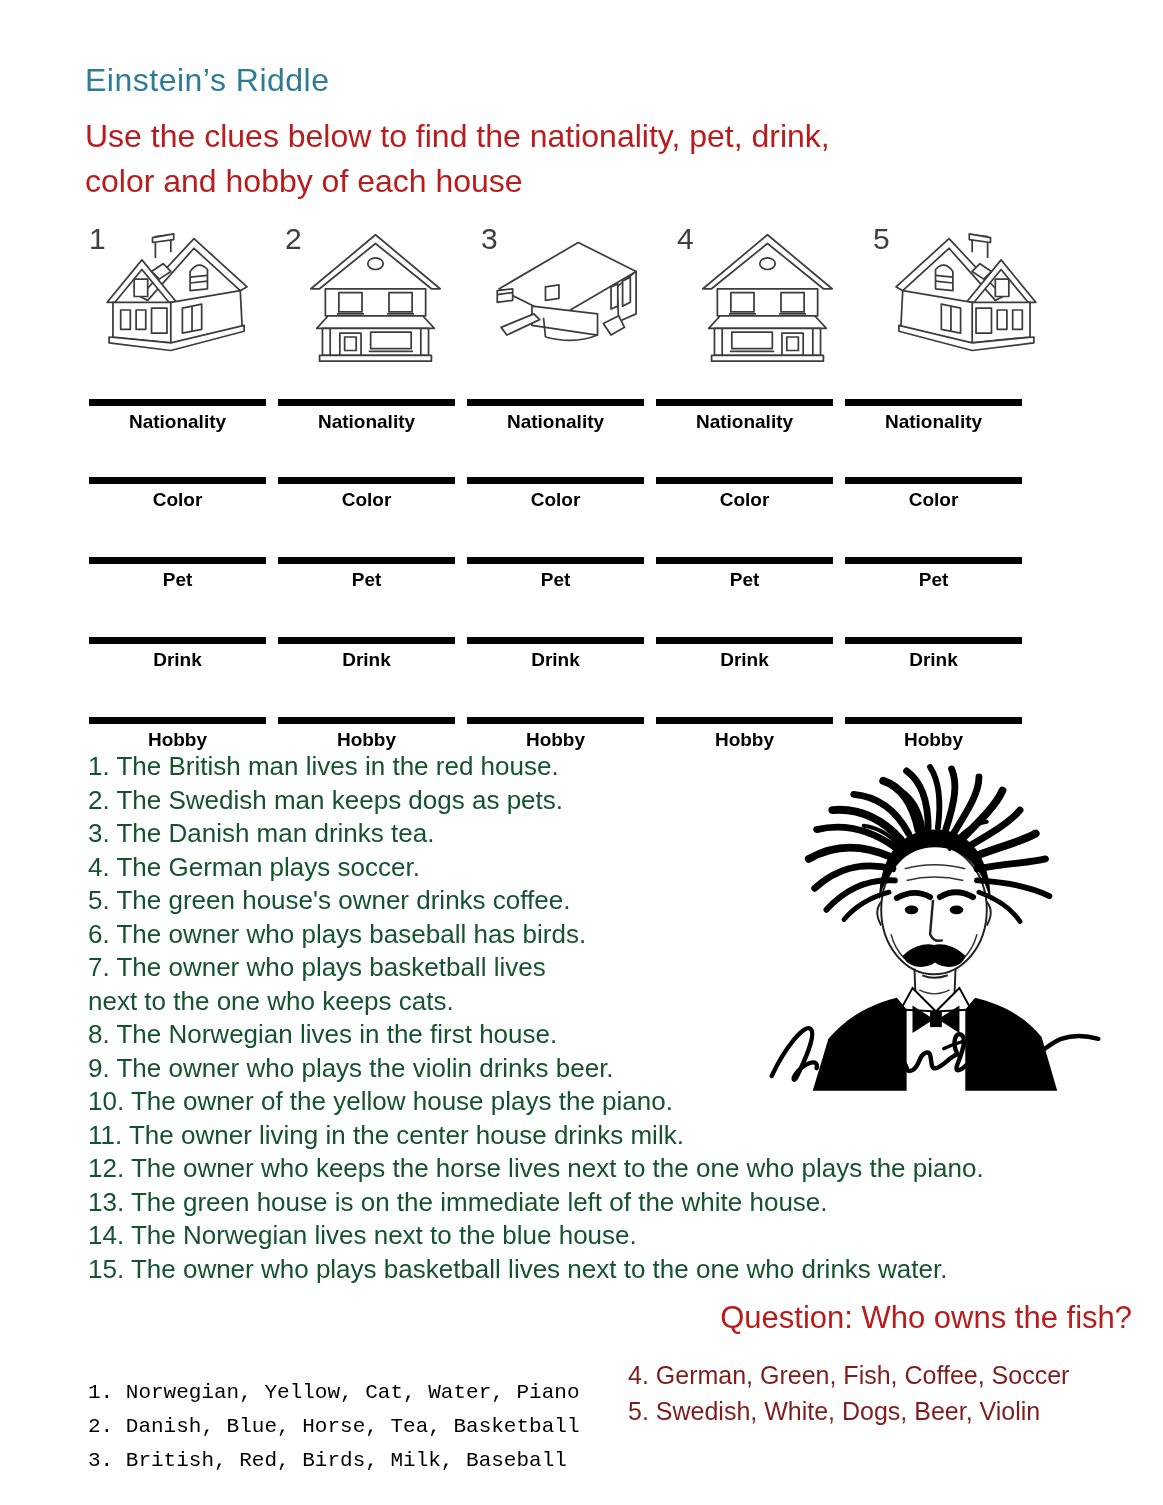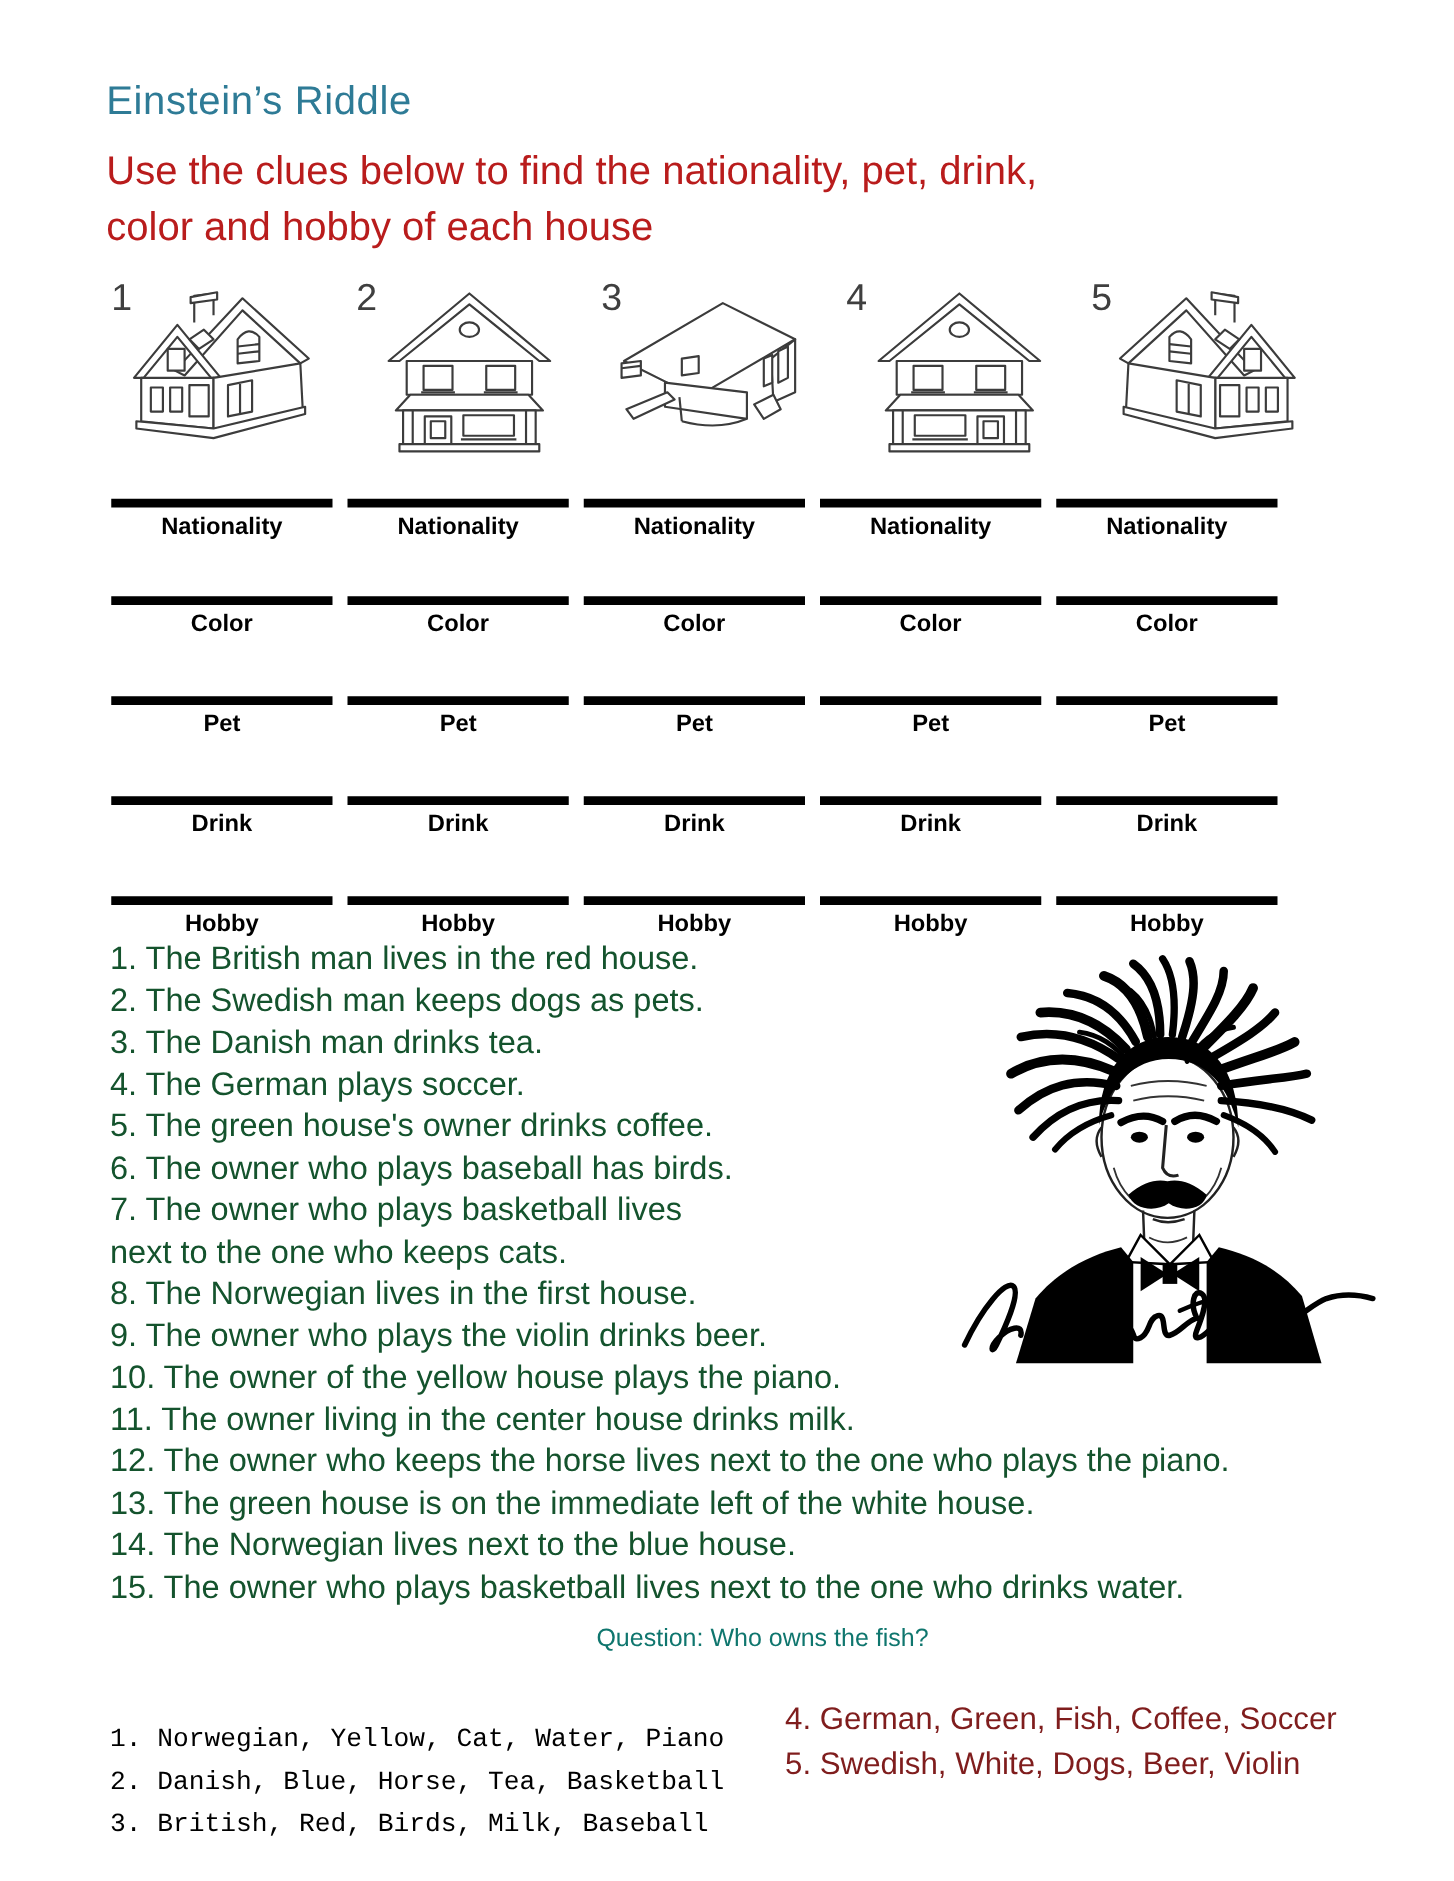--- a/index.html
+++ b/index.html
@@ -43,21 +43,21 @@
     position:absolute; left:88px; top:750px; width:1022px;
     font-size:26px; line-height:33.5px; color:#14532d;
   }
   .einstein-wrap {
     float:right; width:352px; height:340px; margin:2px 0 10px 18px;
   }
   .clue { white-space:pre-line; }
   
   .question {
     position:absolute; left:88px; top:1300px; width:1044px;
-    text-align:center; font-size:20px; color:#0f766e;
+    text-align:right; font-size:31px; color:#b91c1c;
   }
   .answers-left {
     position:absolute; left:88px; top:1376px;
     font-size:21px; line-height:34px; color:#000;font-family:Liberation Mono, monospace;
   }
   .answers-right {
     position:absolute; left:628px; top:1357px;
     font-size:25px; line-height:36px; color:#7f1d1d;
   }
   svg { display:block; }

